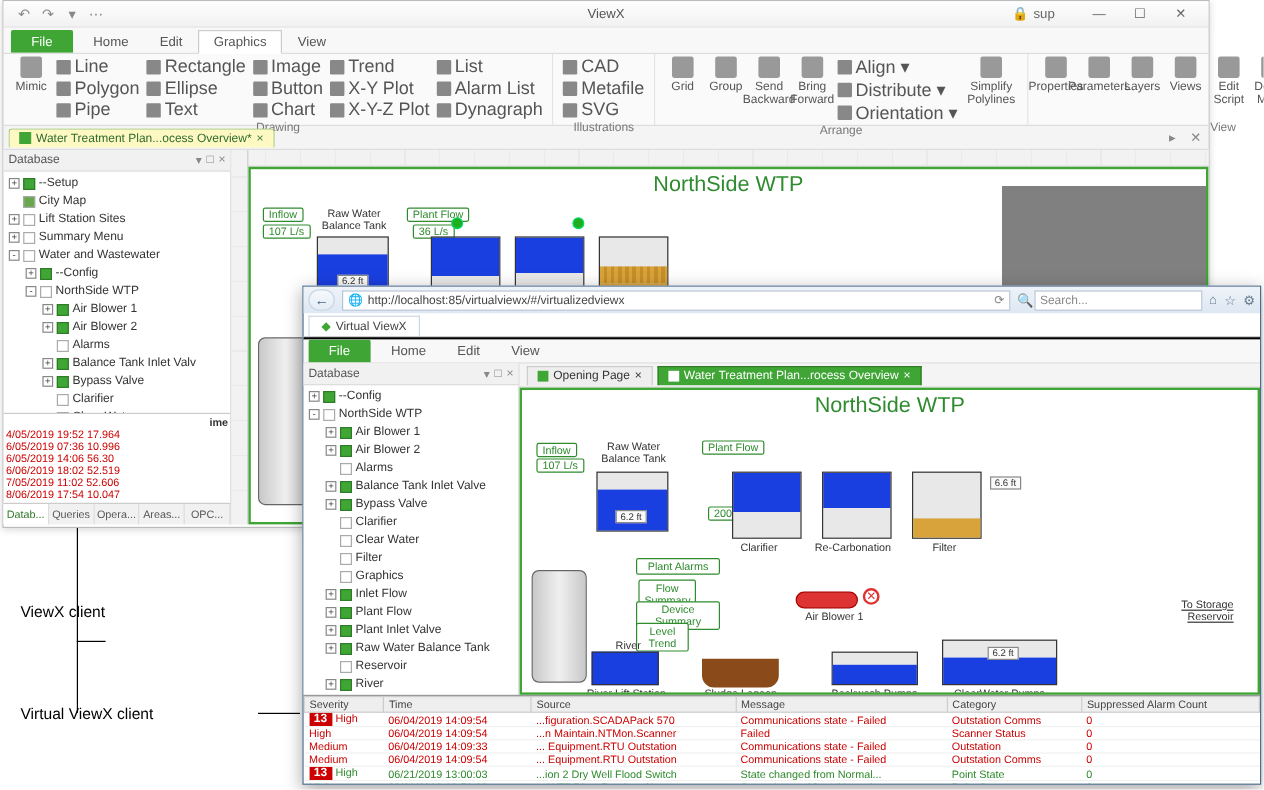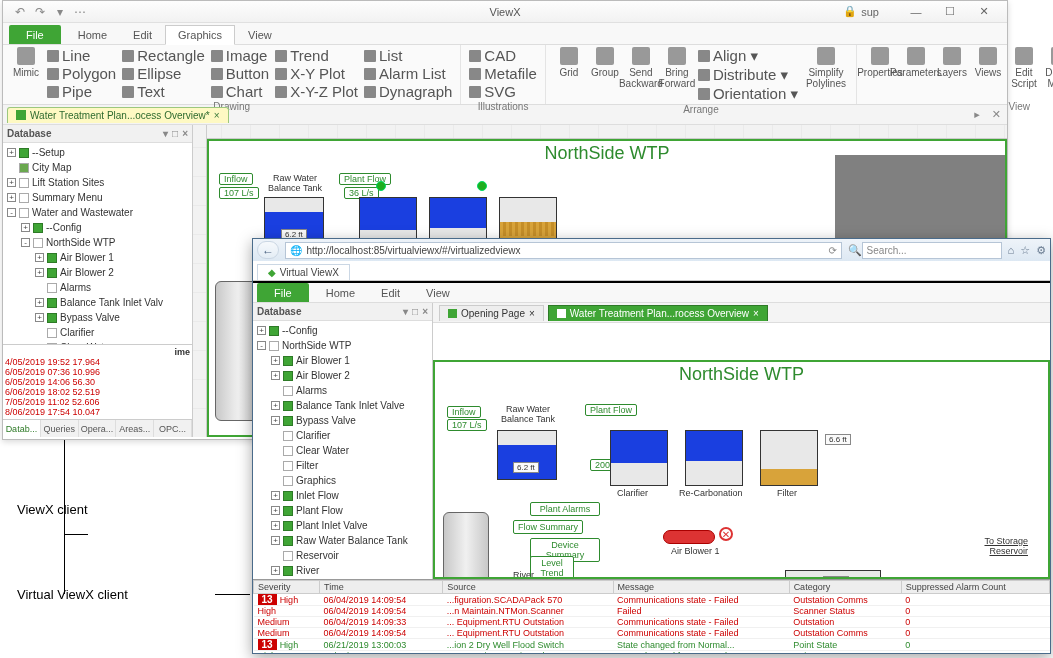--- a/index.html
+++ b/index.html
@@ -31,21 +31,21 @@
   .rgroup .big .ic { width: 18px; height: 18px; background: #999; border-radius: 2px; }
   .rgroup .label { text-align: center; font-size: 10px; color: #777; margin-top: 1px; }
 
   .doc-tabs { height: 20px; background: #f4f4f4; border-bottom: 1px solid #ddd; display: flex; align-items: center; padding-left: 4px; }
   .doc-tab { background: #fef9c3; border: 1px solid #9cc77d; border-bottom: none; padding: 2px 8px; font-size: 10px; color: #2f6b2f; display: flex; align-items: center; gap: 4px; border-radius: 3px 3px 0 0; }
   .doc-tab .x { color: #3a7a3a; cursor: pointer; }
   .doc-tab .ic { width: 10px; height: 10px; background: #3fa535; display: inline-block; }
 
   .body-row { display: flex; height: 312px; }
   .db-panel { width: 190px; border-right: 1px solid #ccc; display: flex; flex-direction: column; background: #fff; }
-  .db-head { height: 18px; display: flex; align-items: center; justify-content: space-between; padding: 0 4px; background: #f1f1f1; border-bottom: 1px solid #ddd; font-size: 10px; color: #555; font-weight: bold; }
+  .db-head { height: 18px; display: flex; align-items: center; justify-content: space-between; padding: 0 4px; background: #f1f1f1; border-bottom: 1px solid #ddd; font-size: 10px; color: #555; }
   .db-head .btns { display: flex; gap: 4px; color: #888; }
   .tree { flex: 1; overflow: auto; font-size: 10px; padding: 2px 0; }
   .tree ul { list-style: none; padding-left: 14px; }
   .tree > ul { padding-left: 4px; }
   .tree li { white-space: nowrap; line-height: 15px; display: flex; align-items: center; gap: 3px; }
   .tree li .tw { width: 9px; height: 9px; border: 1px solid #888; display: inline-flex; align-items: center; justify-content: center; font-size: 8px; color: #444; cursor: pointer; flex-shrink: 0; }
   .tree li .tw.empty { border: none; }
   .tree li .nic { width: 10px; height: 10px; display: inline-block; flex-shrink: 0; border: 1px solid #aaa; background: #fff; }
   .tree li .nic.green { background: #3fa535; border-color: #2e7a27; }
   .tree li .nic.cube { background: #6aa84f; }
@@ -83,21 +83,21 @@
   .ie-tabline { height: 20px; display: flex; align-items: flex-end; padding-left: 4px; border-bottom: 1px solid #ccc; }
   .ie-tab { border: 1px solid #cbd7e4; border-bottom: none; background: #fff; padding: 2px 10px; font-size: 10px; color: #444; display: flex; align-items: center; gap: 4px; }
 
   .vvx-inner { position: absolute; top: 42px; left: 0; right: 0; bottom: 0; display: flex; flex-direction: column; border-top: 2px solid #000; }
   .vvx-tabbar { height: 20px; background: #f8f8f8; border-bottom: 1px solid #ddd; display: flex; align-items: flex-end; padding-left: 4px; }
   .vvx-body { flex: 1; display: flex; min-height: 0; }
   .vvx-tree { width: 180px; border-right: 1px solid #ccc; display: flex; flex-direction: column; font-size: 10px; background: #fff; }
   .vvx-doc-tabs { height: 20px; display: flex; align-items: center; gap: 4px; padding-left: 6px; background: #f4f4f4; border-bottom: 1px solid #ddd; }
   .vvx-doc-tab { padding: 2px 8px; font-size: 10px; border: 1px solid #ccc; border-bottom: none; background: #eee; display: flex; align-items: center; gap: 4px; }
   .vvx-doc-tab.active { background: #3fa535; color: #fff; border-color: #2e7a27; }
-  .vvx-canvas-wrap { flex: 1; display: flex; flex-direction: column; min-width: 0; gap: 37px; }
+  .vvx-canvas-wrap { flex: 1; display: flex; flex-direction: column; min-width: 0; }
   .vvx-canvas { flex: 1; border: 2px solid #3fa535; position: relative; background: #fff; overflow: hidden; }
 
   .vvx-grid { height: 74px; border-top: 1px solid #999; overflow: hidden; font-size: 9px; }
   .vvx-grid table { width: 100%; border-collapse: collapse; }
   .vvx-grid th { background: #eee; border: 1px solid #ccc; font-weight: normal; text-align: left; padding: 1px 4px; color: #444; }
   .vvx-grid td { border-bottom: 1px solid #f0f0f0; padding: 0 4px; white-space: nowrap; overflow: hidden; text-overflow: ellipsis; }
   .vvx-grid tr.red td { color: #c00; }
   .vvx-grid tr.grn td { color: #2e8b2e; }
   .sev-pill { display: inline-block; background: #c00; color: #fff; font-weight: bold; padding: 0 4px; margin-right: 3px; font-size: 10px; }
 
@@ -579,21 +579,21 @@
           <div class="box-label" style="left:182px;top:126px;">Clarifier</div>
           <div class="clar" style="left:250px;top:68px;background:linear-gradient(#1a3fe0 55%,#e8e8e8 55%);"></div>
           <div class="box-label" style="left:244px;top:126px;">Re-Carbonation</div>
           <div class="tank" style="left:325px;top:68px;width:58px;height:56px;">
               <div class="fill" style="height:30%;background:#d8a33a;"></div>
             </div>
           <div class="box-label" style="left:342px;top:126px;">Filter</div>
           <div class="indicator" style="left:390px;top:72px;">6.6 ft</div>
 
           <div class="btn-like" style="left:95px;top:140px;width:70px;text-align:center;">Plant Alarms</div>
-          <div class="btn-like" style="left:78px;top:158px;width:70px;">Flow Summary</div>
+          <div class="btn-like" style="left:97px;top:158px;width:48px;">Flow Summary</div>
           <div class="btn-like" style="left:95px;top:176px;width:70px;">Device Summary</div>
           <div class="btn-like" style="left:95px;top:194px;width:44px;">Level Trend</div>
 
           <div style="position:absolute;left:228px;top:168px;width:52px;height:14px;background:#d33;border:1px solid #a00;border-radius:7px;"></div>
           <div style="position:absolute;left:284px;top:165px;width:14px;height:14px;border:2px solid #d33;border-radius:50%;background:#fff;font-size:10px;color:#d33;text-align:center;line-height:12px;">✕</div>
           <div class="box-label" style="left:236px;top:184px;">Air Blower 1</div>
 
           <div class="box-label" style="right:20px;top:174px;text-align:right;text-decoration:underline;white-space:pre;">To Storage
 Reservoir</div>
 

